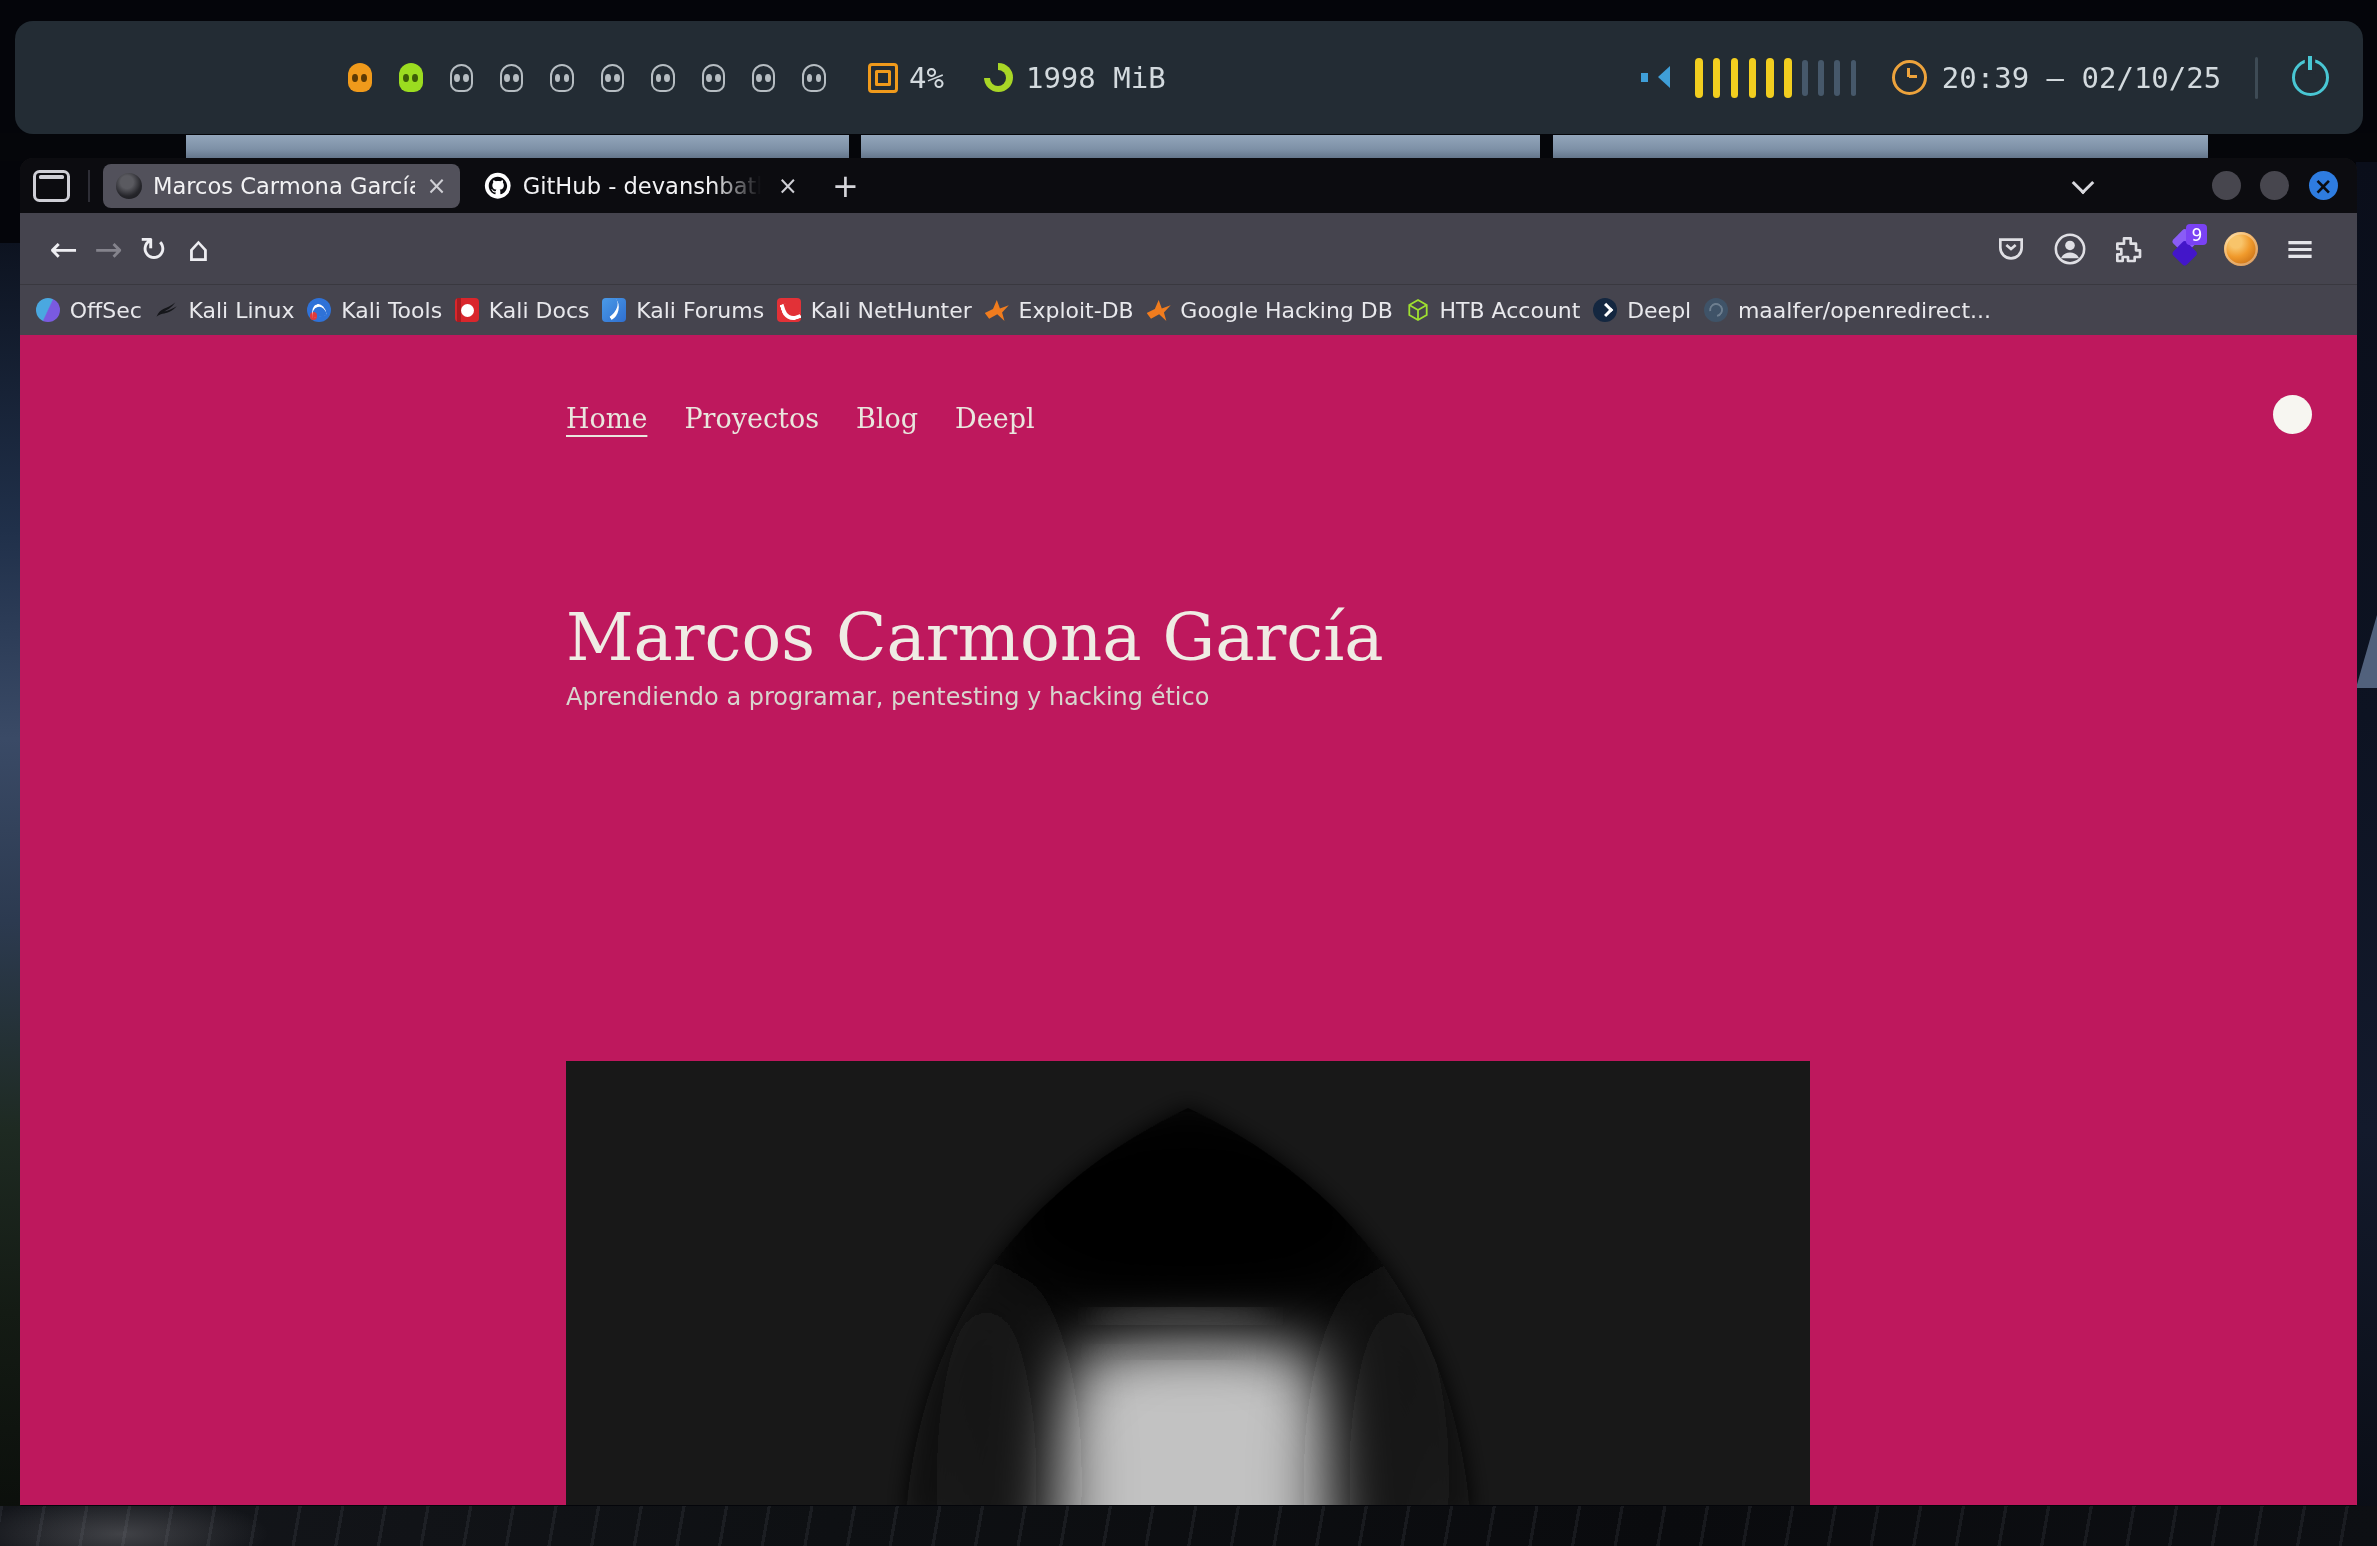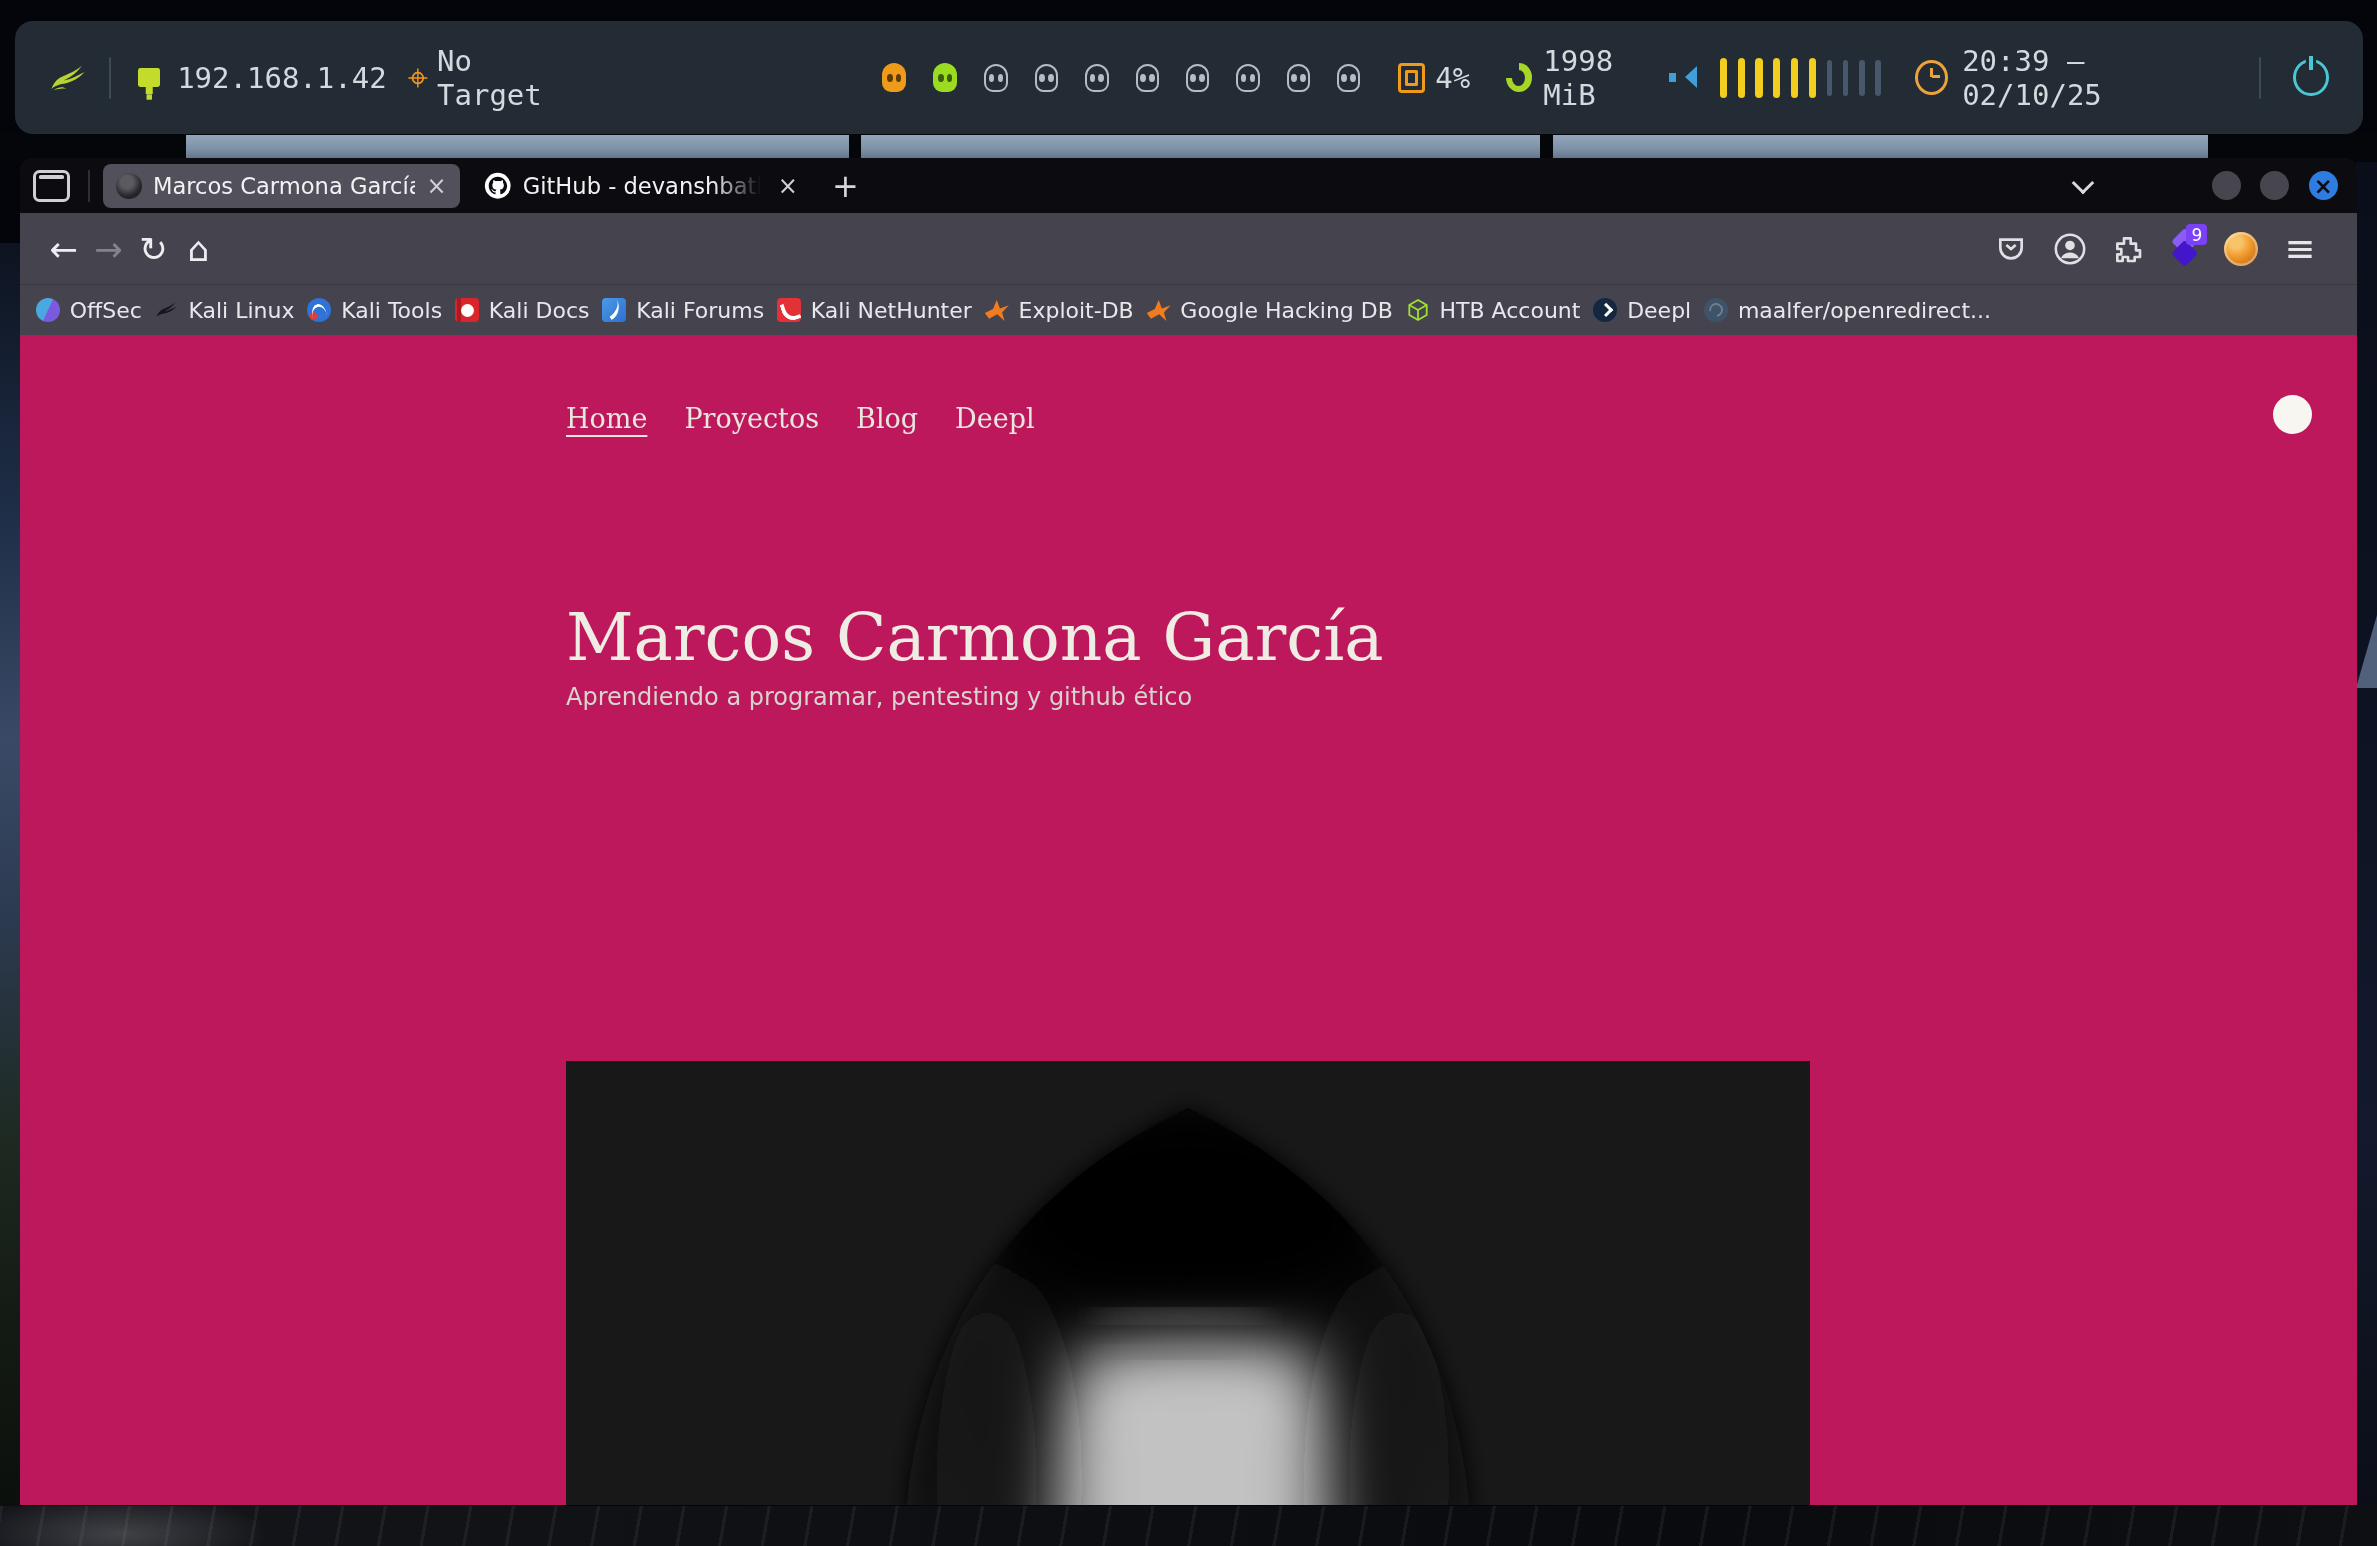--- a/index.html
+++ b/index.html
@@ -167,36 +167,20 @@
   <div class="gap-band b2"></div>
   <div class="gap-band b3"></div>
 </div>
 <div class="wall-strip wall-left"></div>
 <div class="wall-strip wall-right">
   <div class="wall-right-tri"></div>
 </div>
 <div class="wall-strip wall-bottom"></div>
 
 <div class="panel">
-  <div class="pgroup">
-    <svg class="kali-dragon" viewBox="0 0 32 26">
-      <path d="M2 22 C7 9 15 13 27 3 C21 11 16 13 12 15 C18 14 23 11 29 8 C23 15 16 17 10 18 C7 19 4 20 2 22 Z" fill="#b8d432"></path>
-      <path d="M4 23 C8 20 12 20 14 22 C11 21 7 22 4 23 Z" fill="#b8d432"></path>
-    </svg>
-    <div style="width:22.6px"></div>
-    <div class="psep"></div>
-    <div style="width:29px"></div>
-    <span class="mon"></span>
-    <div style="width:14.6px"></div>
-    <span>192.168.1.42</span>
-    <div style="width:22.6px"></div>
-    <span class="cross">⌖</span>
-    <div style="width:9.7px"></div>
-    <span>No Target</span>
-  </div>
 
   <div class="pgroup" style="margin-left:299px;">
     <div class="skulls">
       <span class="skull orange"></span>
       <span class="skull green"></span>
       <span class="skull off"></span>
       <span class="skull off"></span>
       <span class="skull off"></span>
       <span class="skull off"></span>
       <span class="skull off"></span>
@@ -364,21 +348,21 @@
   <div class="content">
     <div class="site-nav">
       <span class="lnk current">Home</span>
       <span class="lnk">Proyectos</span>
       <span class="lnk">Blog</span>
       <span class="lnk">Deepl</span>
     </div>
     <span class="theme-toggle"></span>
 
     <div class="site-title">Marcos Carmona García</div>
-    <div class="site-sub">Aprendiendo a programar, pentesting y github ético</div>
+    <div class="site-sub">Aprendiendo a programar, pentesting y hacking ético</div>
 
 
     <div class="photo">
       <svg width="1244" height="445" viewBox="0 0 1538 550">
         <defs>
           <clipPath id="headclip">
             <path d="M420 560 C440 330 555 160 769 58 C983 160 1098 330 1118 560 Z"></path>
           </clipPath>
           <filter id="b1" x="-40%" y="-40%" width="180%" height="180%">
               <feGaussianBlur stdDeviation="14"></feGaussianBlur>

